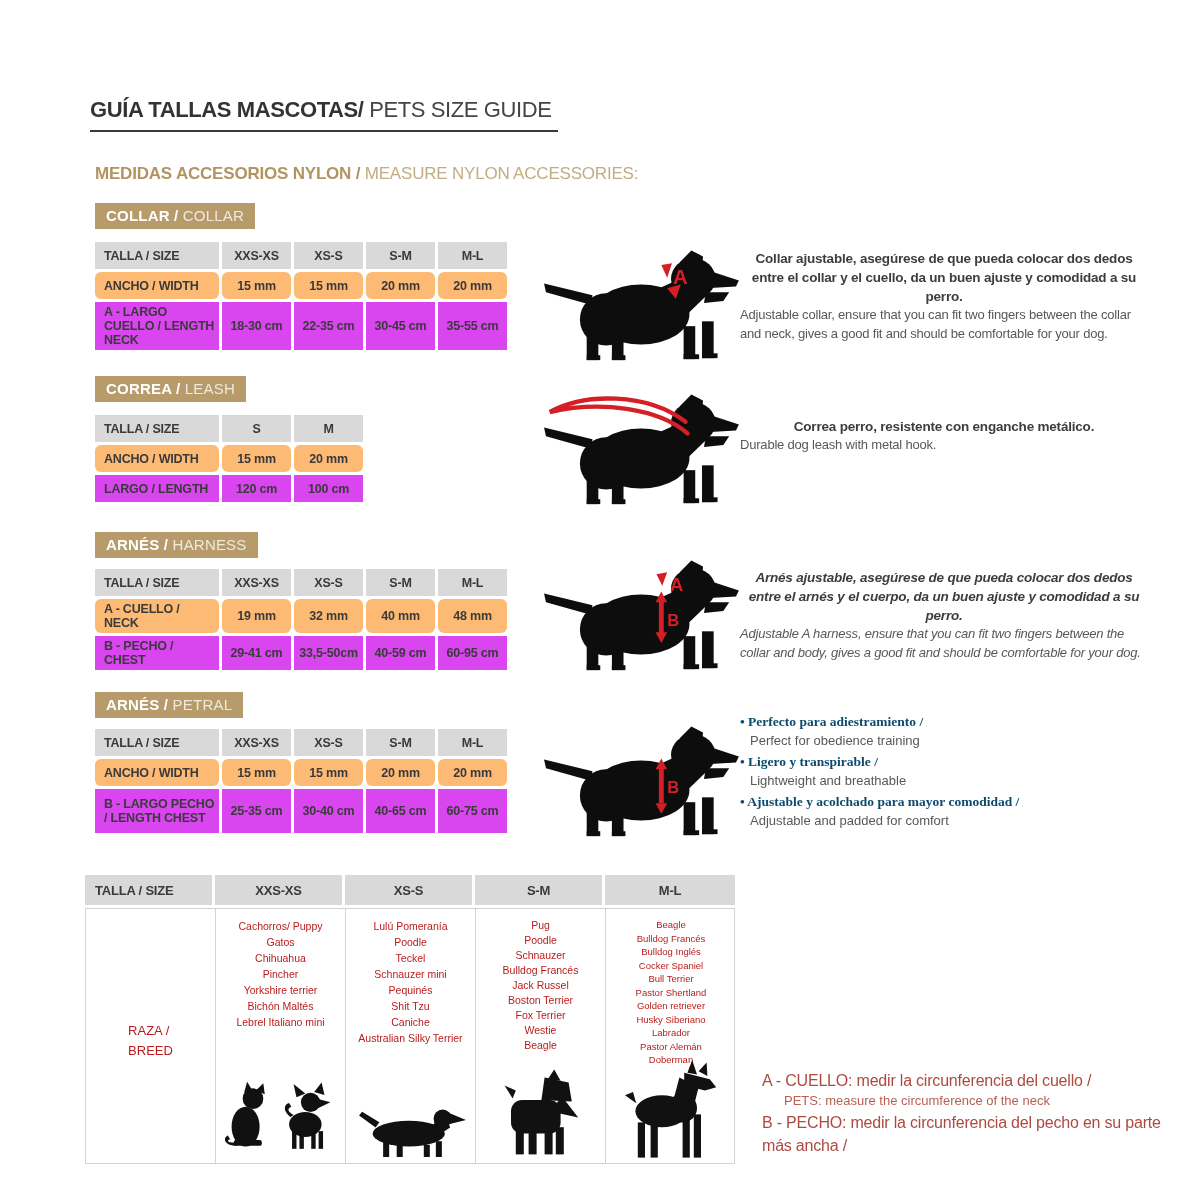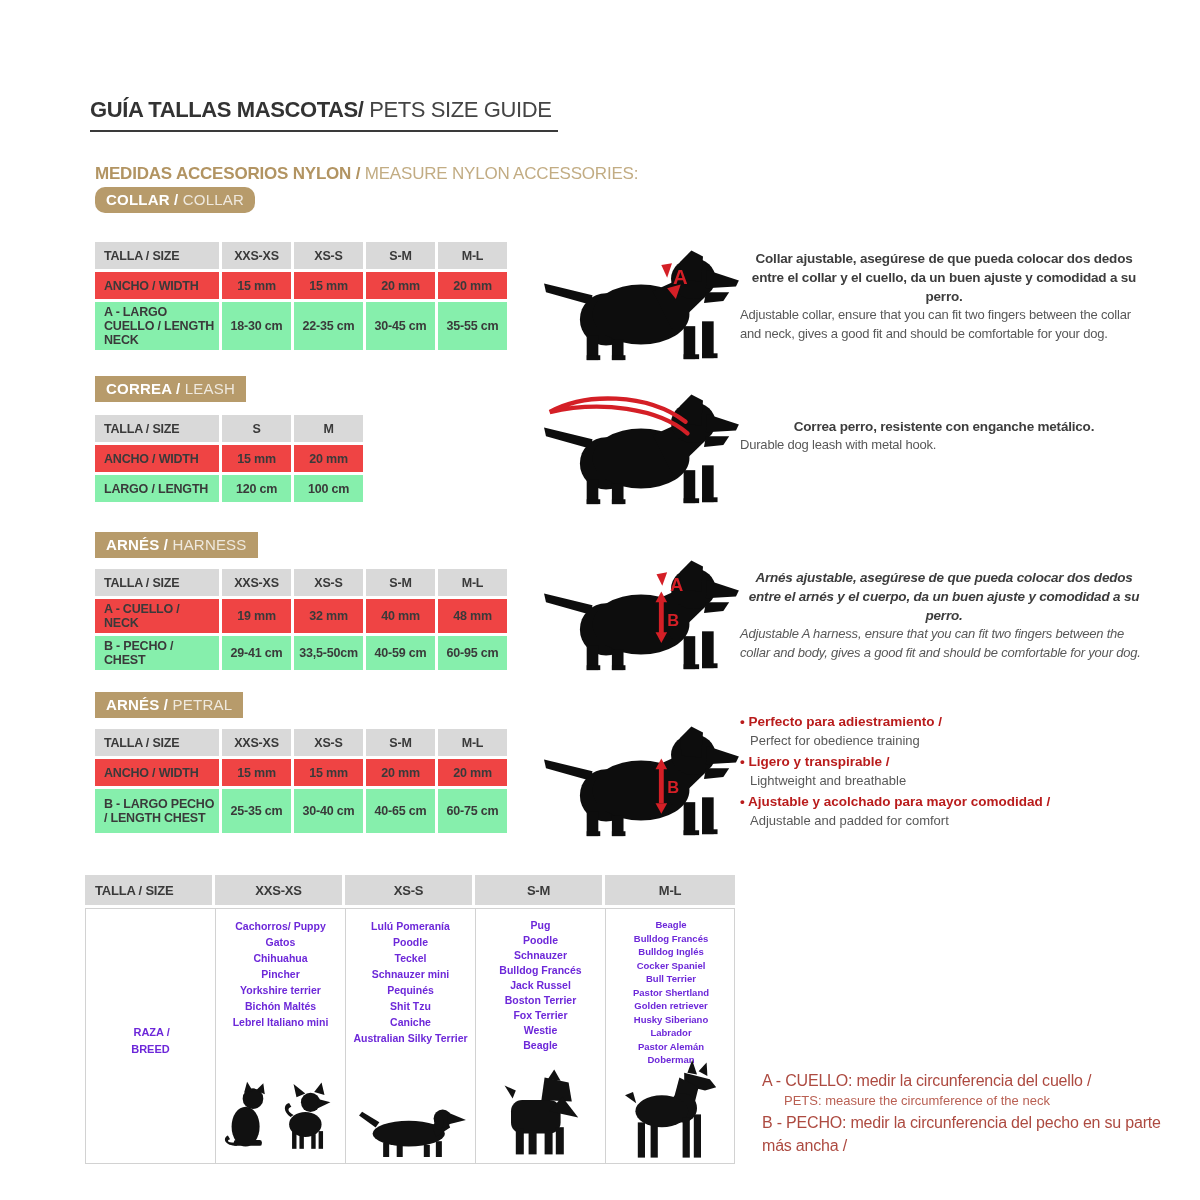--- a/index.html
+++ b/index.html
@@ -22,51 +22,51 @@
 
   
   .spec-table { position:absolute; display:grid; gap:3px; font-size:12.5px; font-weight:700;
                 color:#3a3a3a; letter-spacing:-0.2px; }
   .t4 { grid-template-columns:124px 69px 69px 69px 69px; }
   .t2 { grid-template-columns:124px 69px 69px; }
   .cell { display:flex; align-items:center; justify-content:center; text-align:center;
           padding:3px 3px; min-height:27px; }
   .cell.lab { justify-content:flex-start; text-align:left; padding-left:9px; }
   .rh { background:#d9d9d9; }
-  .rm { background:#ef4444; }
-  .rw { background:#86efac; }
+  .rm { background:#fdba74;border-radius:6px; }
+  .rw { background:#d946ef; }
 
   
   .desc { position:absolute; width:408px; }
   .des { font-weight:700; color:#3d3d3d; font-size:13.5px; line-height:1.42; letter-spacing:-0.2px;text-align:center; }
   .den { font-weight:400; color:#585858; font-size:13px; line-height:1.45; letter-spacing:-0.2px; }
 
   
   .bullets { position:absolute; width:412px; }
   .bullet { margin-bottom:3px; }
-  .b-es-line { font-weight:700; color:#b91c1c; font-size:13.5px; line-height:1.4; }
+  .b-es-line { font-weight:700; color:#0c4a6e; font-size:13.5px; line-height:1.4;font-family:Liberation Serif, serif; }
   .b-en-line { font-weight:400; color:#585858; font-size:13px; line-height:1.4; padding-left:10px; }
 
   
   .breed-header { position:absolute; left:85px; top:852px; display:grid;
                   grid-template-columns:130px 130px 130px 130px 130px; }
   .bh-cell { background:#d9d9d9; border-right:3px solid #fff; height:30px; display:flex;
              align-items:center; justify-content:center; font-size:13px; font-weight:700;
              color:#3a3a3a; letter-spacing:-0.2px; }
   .bh-cell:last-child { border-right:none; }
   .bh-cell.lab { justify-content:flex-start; padding-left:10px; }
   .breed-body { position:absolute; left:85px; top:885px; width:650px; height:256px;
                 display:grid; grid-template-columns:130px 130px 130px 130px 130px;
                 border:1px solid #d2d2d2; }
   .bb-col { position:relative; border-right:1px solid #d2d2d2; padding-top:9px;
-            text-align:center; font-weight:700; color:#6d28d9; }
+            text-align:center; font-weight:400; color:#b91c1c; }
   .bb-col:last-child { border-right:none; }
   .prelines { white-space:pre-line; }
-  .breed-label { display:flex; align-items:center; justify-content:center; font-size:11px;
-                 text-align:right; line-height:1.5; }
+  .breed-label { display:flex; align-items:center; justify-content:center; font-size:13px;
+                 text-align:left; line-height:1.5; }
   .list-s { font-size:10.5px; line-height:16px; }
   .list-m { font-size:10.5px; line-height:15px; }
   .list-l { font-size:9.5px; line-height:13.5px; }
   .animal { position:absolute; bottom:3px; left:50%; transform:translateX(-50%); }
 
   
   .notes { position:absolute; left:762px; top:1046px; width:430px; }
   .note-es { font-weight:400; color:#ad4a40; font-size:16px; line-height:1.45; letter-spacing:-0.2px; }
   .note-en { font-weight:400; color:#b95f52; font-size:13px; line-height:1.45; padding-left:22px; }
 
@@ -101,21 +101,21 @@
     </defs>
   </svg>
 
   <div class="title">
     <span class="title-es">GUÍA TALLAS MASCOTAS/</span><span class="title-en"> PETS SIZE GUIDE</span>
   </div>
   <div class="subtitle">
     <span class="sub-es">MEDIDAS ACCESORIOS NYLON /</span><span class="sub-en"> MEASURE NYLON ACCESSORIES:</span>
   </div>
 
-  <div class="badge" style="left:95px; top:164px;border-radius:10px;">
+  <div class="badge" style="left:95px; top:180px;">
     <span class="b-es">COLLAR /</span><span class="b-en"> COLLAR</span>
   </div>
   <div class="spec-table t4" style="left:95px; top:219px;">
     <div class="cell lab rh">TALLA / SIZE</div>
     <div class="cell rh">XXS-XS</div>
     <div class="cell rh">XS-S</div>
     <div class="cell rh">S-M</div>
     <div class="cell rh">M-L</div>
     <div class="cell lab rm">ANCHO / WIDTH</div>
     <div class="cell rm">15 mm</div>

